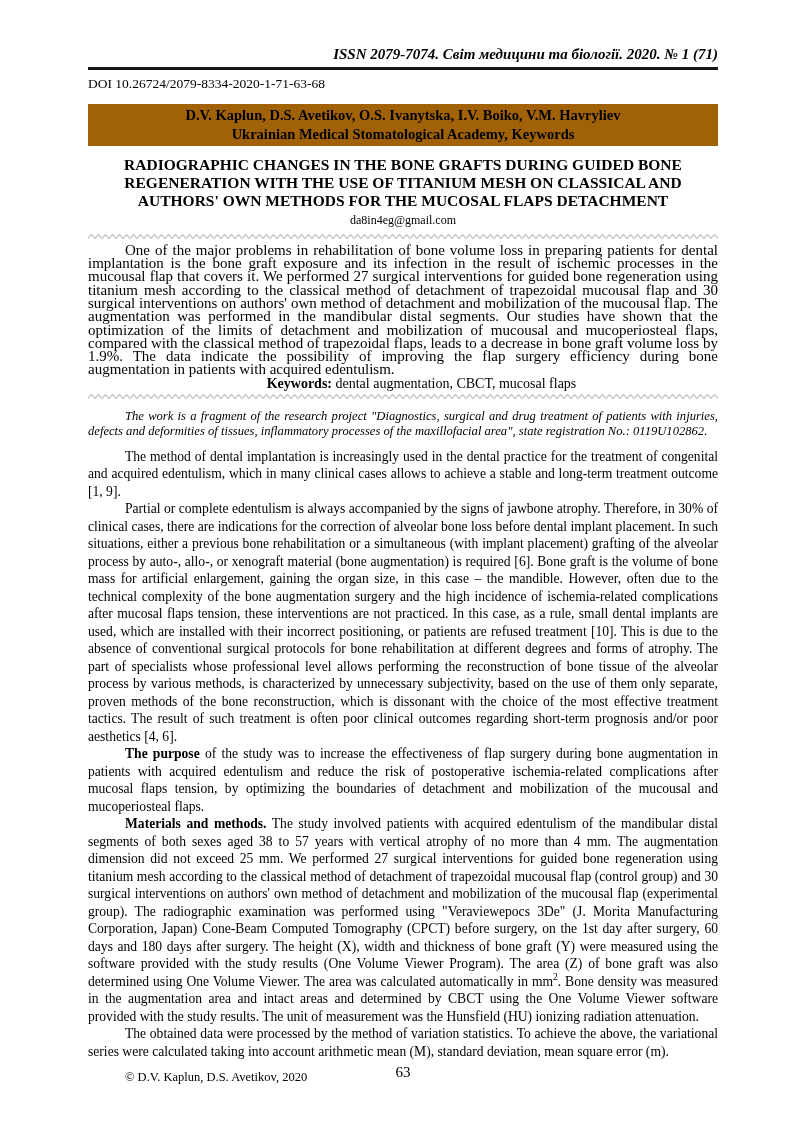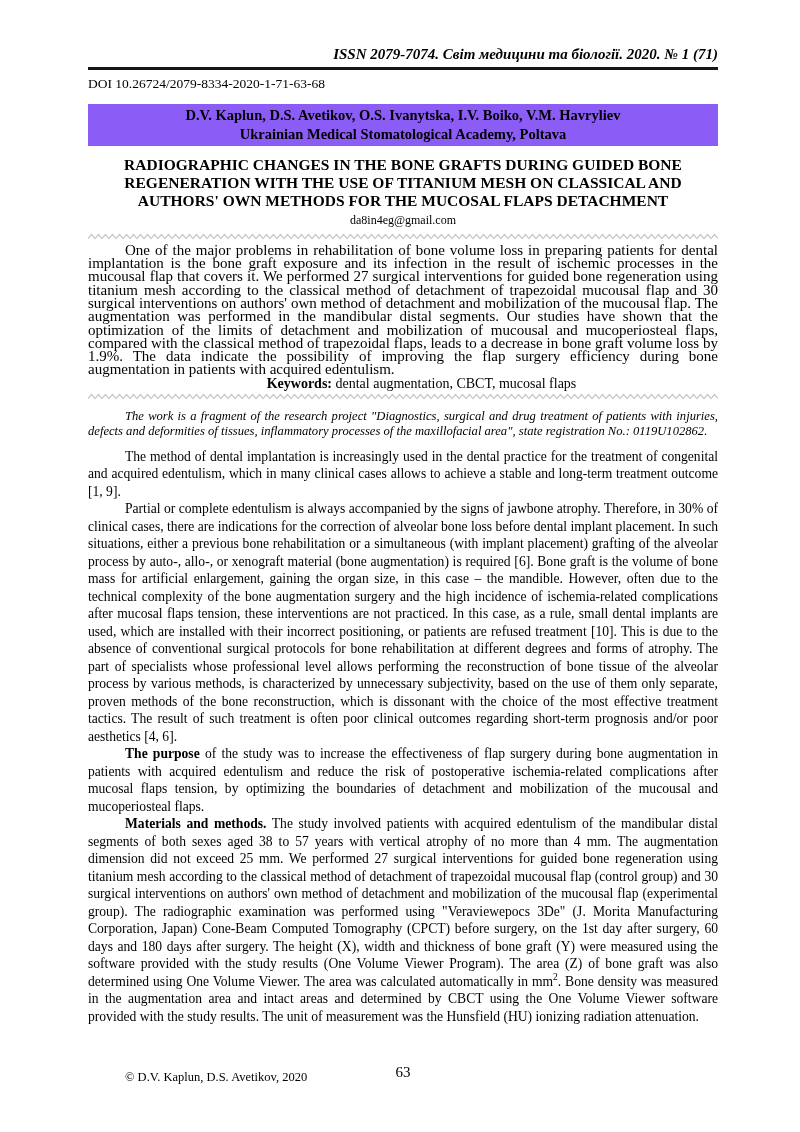--- a/index.html
+++ b/index.html
@@ -31,21 +31,21 @@
   }
   .doi-line, .udc-line {
     font-weight: normal;
     font-size: 13.5px;
     line-height: 15.5px;
   }
   .doi-line { margin-top: 6px; }
 
   .authors-box {
     margin-top: 12px;
-    background: #8b5cf6;
+    background: #a16207;
     text-align: center;
     font-weight: bold;
     font-size: 14.5px;
     line-height: 19px;
     padding: 2px 0 2px;
   }
 
   .article-title {
     margin-top: 10px;
     padding: 0 8px;
@@ -120,21 +120,21 @@
 
 <div class="page">
 
   <div class="journal-line">ISSN 2079-7074. Світ медицини та біології. 2020. № 1 (71)</div>
   <div class="double-rule"></div>
 
   <div class="doi-line">DOI 10.26724/2079-8334-2020-1-71-63-68</div>
 
   <div class="authors-box">
     <div>D.V. Kaplun, D.S. Avetikov, O.S. Ivanytska, I.V. Boiko, V.M. Havryliev</div>
-    <div>Ukrainian Medical Stomatological Academy, Poltava</div>
+    <div>Ukrainian Medical Stomatological Academy, Keywords</div>
   </div>
 
   <div class="article-title">RADIOGRAPHIC CHANGES IN THE BONE GRAFTS DURING GUIDED BONE REGENERATION WITH THE USE OF TITANIUM MESH ON CLASSICAL AND AUTHORS' OWN METHODS FOR THE MUCOSAL FLAPS DETACHMENT</div>
 
   <div class="email-line">da8in4eg@gmail.com</div>
 
   <div class="zigzag-wrap">
     <svg class="zigzag" width="630" height="7">
         <path fill="none" stroke="#c9c9c9" stroke-width="1.2" d="M0 5.5 l3.5 -4 l3.5 4 l3.5 -4 l3.5 4 l3.5 -4 l3.5 4 l3.5 -4 l3.5 4 l3.5 -4 l3.5 4 l3.5 -4 l3.5 4 l3.5 -4 l3.5 4 l3.5 -4 l3.5 4 l3.5 -4 l3.5 4 l3.5 -4 l3.5 4 l3.5 -4 l3.5 4 l3.5 -4 l3.5 4 l3.5 -4 l3.5 4 l3.5 -4 l3.5 4 l3.5 -4 l3.5 4 l3.5 -4 l3.5 4 l3.5 -4 l3.5 4 l3.5 -4 l3.5 4 l3.5 -4 l3.5 4 l3.5 -4 l3.5 4 l3.5 -4 l3.5 4 l3.5 -4 l3.5 4 l3.5 -4 l3.5 4 l3.5 -4 l3.5 4 l3.5 -4 l3.5 4 l3.5 -4 l3.5 4 l3.5 -4 l3.5 4 l3.5 -4 l3.5 4 l3.5 -4 l3.5 4 l3.5 -4 l3.5 4 l3.5 -4 l3.5 4 l3.5 -4 l3.5 4 l3.5 -4 l3.5 4 l3.5 -4 l3.5 4 l3.5 -4 l3.5 4 l3.5 -4 l3.5 4 l3.5 -4 l3.5 4 l3.5 -4 l3.5 4 l3.5 -4 l3.5 4 l3.5 -4 l3.5 4 l3.5 -4 l3.5 4 l3.5 -4 l3.5 4 l3.5 -4 l3.5 4 l3.5 -4 l3.5 4 l3.5 -4 l3.5 4 l3.5 -4 l3.5 4 l3.5 -4 l3.5 4 l3.5 -4 l3.5 4 l3.5 -4 l3.5 4 l3.5 -4 l3.5 4 l3.5 -4 l3.5 4 l3.5 -4 l3.5 4 l3.5 -4 l3.5 4 l3.5 -4 l3.5 4 l3.5 -4 l3.5 4 l3.5 -4 l3.5 4 l3.5 -4 l3.5 4 l3.5 -4 l3.5 4 l3.5 -4 l3.5 4 l3.5 -4 l3.5 4 l3.5 -4 l3.5 4 l3.5 -4 l3.5 4 l3.5 -4 l3.5 4 l3.5 -4 l3.5 4 l3.5 -4 l3.5 4 l3.5 -4 l3.5 4 l3.5 -4 l3.5 4 l3.5 -4 l3.5 4 l3.5 -4 l3.5 4 l3.5 -4 l3.5 4 l3.5 -4 l3.5 4 l3.5 -4 l3.5 4 l3.5 -4 l3.5 4 l3.5 -4 l3.5 4 l3.5 -4 l3.5 4 l3.5 -4 l3.5 4 l3.5 -4 l3.5 4 l3.5 -4 l3.5 4 l3.5 -4 l3.5 4 l3.5 -4 l3.5 4 l3.5 -4 l3.5 4 l3.5 -4 l3.5 4 l3.5 -4 l3.5 4 l3.5 -4 l3.5 4 l3.5 -4 l3.5 4 l3.5 -4 l3.5 4 l3.5 -4 l3.5 4 l3.5 -4 l3.5 4 l3.5 -4 l3.5 4 l3.5 -4 l3.5 4"></path>
       </svg>
@@ -148,19 +148,20 @@
         <path fill="none" stroke="#c9c9c9" stroke-width="1.2" d="M0 5.5 l3.5 -4 l3.5 4 l3.5 -4 l3.5 4 l3.5 -4 l3.5 4 l3.5 -4 l3.5 4 l3.5 -4 l3.5 4 l3.5 -4 l3.5 4 l3.5 -4 l3.5 4 l3.5 -4 l3.5 4 l3.5 -4 l3.5 4 l3.5 -4 l3.5 4 l3.5 -4 l3.5 4 l3.5 -4 l3.5 4 l3.5 -4 l3.5 4 l3.5 -4 l3.5 4 l3.5 -4 l3.5 4 l3.5 -4 l3.5 4 l3.5 -4 l3.5 4 l3.5 -4 l3.5 4 l3.5 -4 l3.5 4 l3.5 -4 l3.5 4 l3.5 -4 l3.5 4 l3.5 -4 l3.5 4 l3.5 -4 l3.5 4 l3.5 -4 l3.5 4 l3.5 -4 l3.5 4 l3.5 -4 l3.5 4 l3.5 -4 l3.5 4 l3.5 -4 l3.5 4 l3.5 -4 l3.5 4 l3.5 -4 l3.5 4 l3.5 -4 l3.5 4 l3.5 -4 l3.5 4 l3.5 -4 l3.5 4 l3.5 -4 l3.5 4 l3.5 -4 l3.5 4 l3.5 -4 l3.5 4 l3.5 -4 l3.5 4 l3.5 -4 l3.5 4 l3.5 -4 l3.5 4 l3.5 -4 l3.5 4 l3.5 -4 l3.5 4 l3.5 -4 l3.5 4 l3.5 -4 l3.5 4 l3.5 -4 l3.5 4 l3.5 -4 l3.5 4 l3.5 -4 l3.5 4 l3.5 -4 l3.5 4 l3.5 -4 l3.5 4 l3.5 -4 l3.5 4 l3.5 -4 l3.5 4 l3.5 -4 l3.5 4 l3.5 -4 l3.5 4 l3.5 -4 l3.5 4 l3.5 -4 l3.5 4 l3.5 -4 l3.5 4 l3.5 -4 l3.5 4 l3.5 -4 l3.5 4 l3.5 -4 l3.5 4 l3.5 -4 l3.5 4 l3.5 -4 l3.5 4 l3.5 -4 l3.5 4 l3.5 -4 l3.5 4 l3.5 -4 l3.5 4 l3.5 -4 l3.5 4 l3.5 -4 l3.5 4 l3.5 -4 l3.5 4 l3.5 -4 l3.5 4 l3.5 -4 l3.5 4 l3.5 -4 l3.5 4 l3.5 -4 l3.5 4 l3.5 -4 l3.5 4 l3.5 -4 l3.5 4 l3.5 -4 l3.5 4 l3.5 -4 l3.5 4 l3.5 -4 l3.5 4 l3.5 -4 l3.5 4 l3.5 -4 l3.5 4 l3.5 -4 l3.5 4 l3.5 -4 l3.5 4 l3.5 -4 l3.5 4 l3.5 -4 l3.5 4 l3.5 -4 l3.5 4 l3.5 -4 l3.5 4 l3.5 -4 l3.5 4 l3.5 -4 l3.5 4 l3.5 -4 l3.5 4 l3.5 -4 l3.5 4 l3.5 -4 l3.5 4 l3.5 -4 l3.5 4 l3.5 -4 l3.5 4"></path>
       </svg>
   </div>
 
   <p class="fragment-text">The work is a fragment of the research project "Diagnostics, surgical and drug treatment of patients with injuries, defects and deformities of tissues, inflammatory processes of the maxillofacial area", state registration No.: 0119U102862.</p>
 
   <p class="body-p first">The method of dental implantation is increasingly used in the dental practice for the treatment of congenital and acquired edentulism, which in many clinical cases allows to achieve a stable and long-term treatment outcome [1, 9].</p>
   <p class="body-p">Partial or complete edentulism is always accompanied by the signs of jawbone atrophy. Therefore, in 30% of clinical cases, there are indications for the correction of alveolar bone loss before dental implant placement. In such situations, either a previous bone rehabilitation or a simultaneous (with implant placement) grafting of the alveolar process by auto-, allo-, or xenograft material (bone augmentation) is required [6]. Bone graft is the volume of bone mass for artificial enlargement, gaining the organ size, in this case – the mandible. However, often due to the technical complexity of the bone augmentation surgery and the high incidence of ischemia-related complications after mucosal flaps tension, these interventions are not practiced. In this case, as a rule, small dental implants are used, which are installed with their incorrect positioning, or patients are refused treatment [10]. This is due to the absence of conventional surgical protocols for bone rehabilitation at different degrees and forms of atrophy. The part of specialists whose professional level allows performing the reconstruction of bone tissue of the alveolar process by various methods, is characterized by unnecessary subjectivity, based on the use of them only separate, proven methods of the bone reconstruction, which is dissonant with the choice of the most effective treatment tactics. The result of such treatment is often poor clinical outcomes regarding short-term prognosis and/or poor aesthetics [4, 6].</p>
   <p class="body-p"><b>The purpose</b><span> of the study was to increase the effectiveness of flap surgery during bone augmentation in patients with acquired edentulism and reduce the risk of postoperative ischemia-related complications after mucosal flaps tension, by optimizing the boundaries of detachment and mobilization of the mucousal and mucoperiosteal flaps.</span></p>
   <p class="body-p"><b>Materials and methods.</b><span> The study involved patients with acquired edentulism of the mandibular distal segments of both sexes aged 38 to 57 years with vertical atrophy of no more than 4 mm. The augmentation dimension did not exceed 25 mm. We performed 27 surgical interventions for guided bone regeneration using titanium mesh according to the classical method of detachment of trapezoidal mucousal flap (control group) and 30 surgical interventions on authors' own method of detachment and mobilization of the mucousal flap (experimental group). The radiographic examination was performed using "Veraviewepocs 3De" (J. Morita Manufacturing Corporation, Japan) Cone-Beam Computed Tomography (CPCT) before surgery, on the 1st day after surgery, 60 days and 180 days after surgery. The height (X), width and thickness of bone graft (Y) were measured using the software provided with the study results (One Volume Viewer Program). The area (Z) of bone graft was also determined using One Volume Viewer. The area was calculated automatically in mm</span><sup>2</sup><span>. Bone density was measured in the augmentation area and intact areas and determined by CBCT using the One Volume Viewer software provided with the study results. The unit of measurement was the Hunsfield (HU) ionizing radiation attenuation.</span></p>
+  <p class="body-p">The obtained data were processed by the method of variation statistics. To achieve the above, the variational series were calculated taking into account arithmetic mean (M), standard deviation, mean square error (m).</p>
 
   <div class="page-footer">
     <span class="copyright">©  D.V. Kaplun, D.S. Avetikov, 2020</span>
     <span class="page-number">63</span>
   </div>
 
 </div>
 
 </body></html>

